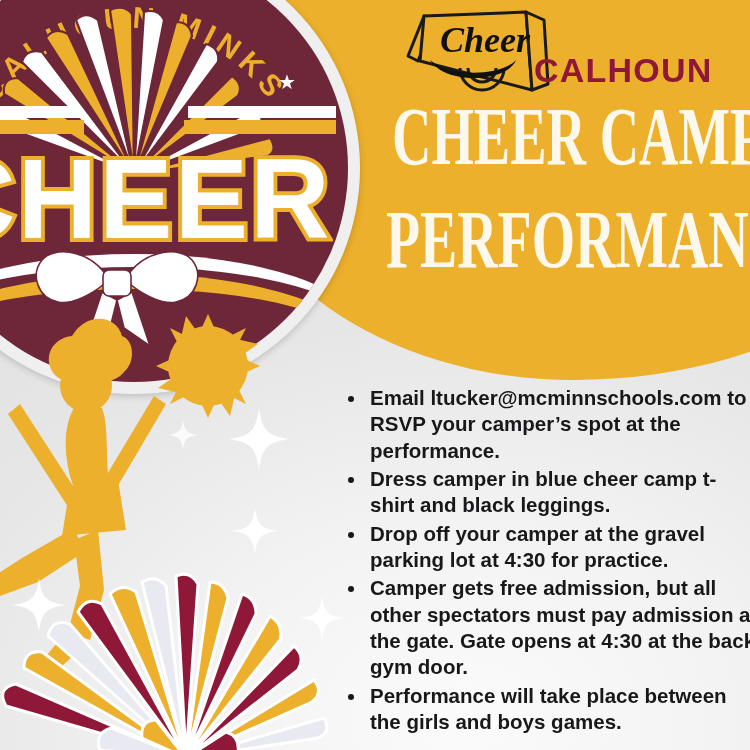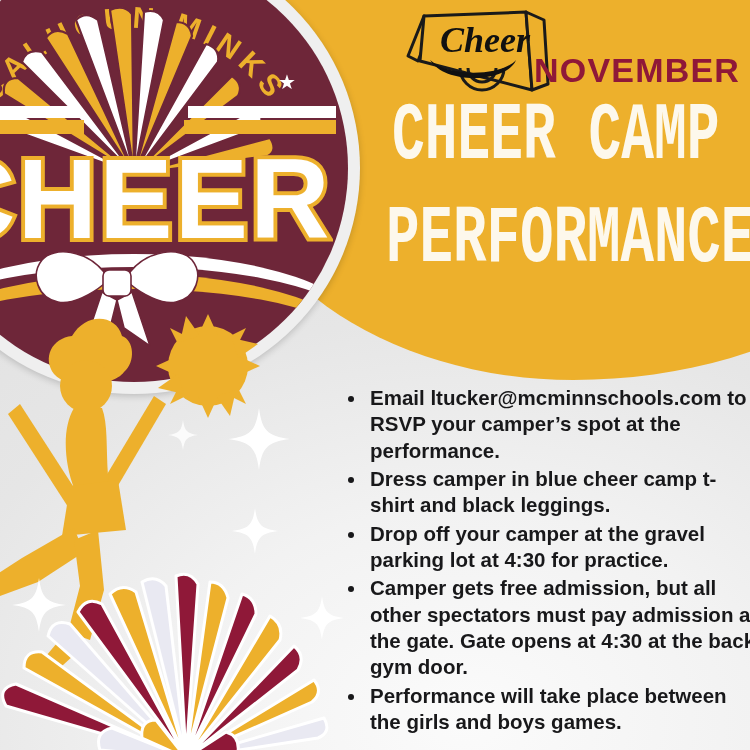--- a/index.html
+++ b/index.html
@@ -120,21 +120,21 @@
   
   .kicker{
     position:absolute;left:534px;top:51px;
     font-size:34px;font-weight:700;letter-spacing:1.2px;
     color:#8f1838;z-index:6;
     font-family:"Liberation Sans",sans-serif;
   }
   .headline{
     position:absolute;left:392px;top:108px;width:350px;
     z-index:6;color:#fdf8ec;
-    font-family:Liberation Mono, monospace;
+    font-family:Liberation Serif, serif;
     font-weight:700;line-height:.92;
   }
   .headline .l1,.headline .l2{
     display:block;white-space:nowrap;
     transform-origin:left center;
   }
   .headline .l1{font-size:62px;transform:scaleX(.88) scaleY(1.33);}
   .headline .l2{font-size:62px;transform:scaleX(.90) scaleY(1.33);margin-top:46px;margin-left:-6px;}
   .date-line{
     position:absolute;left:445px;top:297px;
@@ -232,21 +232,21 @@
       <path d="M128 8 L146 16 L150 80 L134 86 Z"></path>
       <path d="M62 64 a22 22 0 0 0 44 0" fill="none"></path>
       <path d="M70 64 a14 14 0 0 0 28 0" fill="none"></path>
     </g>
     <g fill="#111111">
       <text x="42" y="48" font-family="'Liberation Serif',serif" font-style="italic" font-weight="700" font-size="36">Cheer</text>
       <path d="M32 56 C52 74 104 72 118 56 C110 78 48 82 32 56 Z"></path>
     </g>
   </svg>
 
-  <div class="kicker">NOVEMBER</div>
+  <div class="kicker">CALHOUN</div>
 
   <div class="headline">
     <span class="l1">CHEER CAMP</span>
     <span class="l2">PERFORMANCE</span>
   </div>
 
 
   <ul class="info-list">
     <li>Email ltucker@mcminnschools.com to RSVP your camper’s spot at the performance.</li>
     <li>Dress camper in blue cheer camp t-shirt and black leggings.</li>

